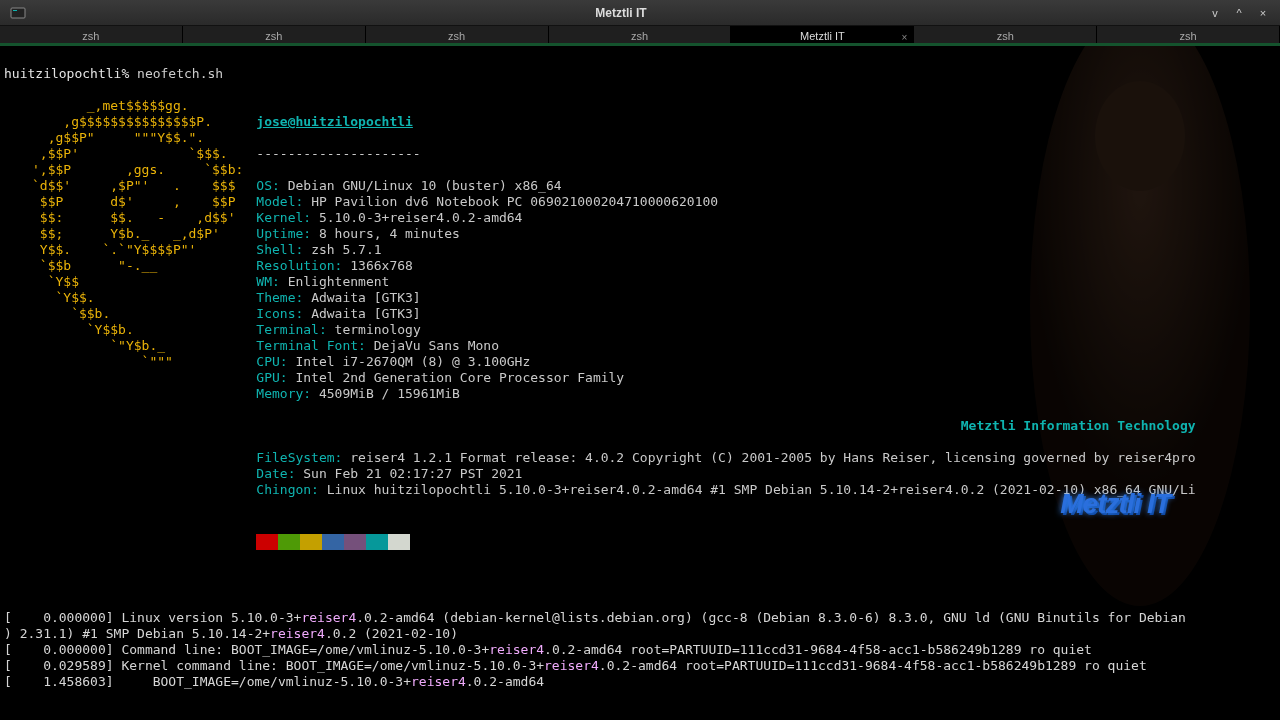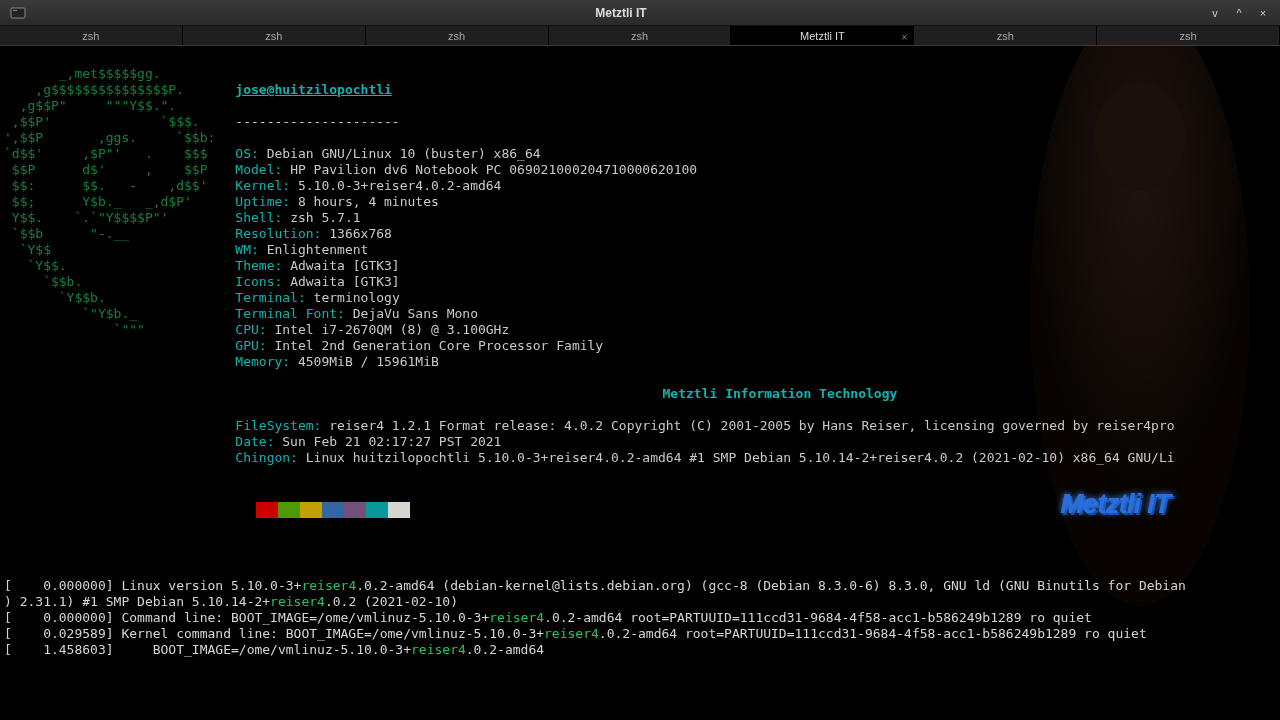--- a/index.html
+++ b/index.html
@@ -26,21 +26,21 @@
 .titlebar .title-text {
   flex: 1; text-align: center;
   font-family: sans-serif; font-size: 12px; font-weight: bold;
 }
 .titlebar .win-buttons { display: flex; gap: 6px; padding-right: 8px; }
 .titlebar .win-btn { width: 18px; height: 18px; display: flex; align-items: center; justify-content: center; cursor: pointer; color: #ccc; font-family: sans-serif; font-size: 11px; }
 .tabbar {
   height: 20px;
   background: #1a1a1a;
   display: flex;
-  border-bottom: 1px solid #14532d;
+  border-bottom: 3px solid #14532d;
 }
 .tab {
   flex: 1;
   text-align: center;
   color: #a8a8a8;
   font-family: sans-serif;
   font-size: 11px;
   line-height: 20px;
   border-right: 1px solid #000;
   cursor: pointer;
@@ -50,27 +50,27 @@
 .tab.active { background: #000; color: #ddd; }
 .tab .close-x { position: absolute; right: 6px; top: 2px; font-size: 10px; color: #888; }
 .terminal {
   position: relative;
   padding: 4px 4px;
   color: #ccc;
   line-height: 16px;
   white-space: pre;
 }
 .prompt-host { color: #e4e4e4; }
-.ascii { color: #15803d; display: inline-block; vertical-align: top; }
-.info { display: inline-block; vertical-align: top; margin-left: 20px; }
+.ascii { color: #eab308; display: inline-block; vertical-align: top; margin-left: 28px; }
+.info { display: inline-block; vertical-align: top; margin-left: 13px; }
 .cyan { color: #0fb4b0; font-weight: normal; }
 .cyan-u { color: #0fb4b0; font-weight: bold; text-decoration: underline; }
 .val { color: #c9c9c9; }
 .brand { color: #0fb4b0; font-weight: bold; }
-.hl { color: #22c55e; }
+.hl { color: #f0abfc; }
 .swatches { display: flex; margin-top: 4px; margin-left: 252px; }
 .sw { width: 22px; height: 16px; }
 .log { margin-top: 28px; }
 .logline { color: #d6d6d6; }
 .watermark {
   position: absolute;
   right: 110px;
   top: 488px;
   font-family: sans-serif;
   font-size: 28px;
@@ -122,20 +122,21 @@
     <div class="tab">zsh</div>
     <div class="tab">zsh</div>
     <div class="tab">zsh</div>
     <div class="tab">zsh</div>
     <div class="tab active">Metztli IT<span class="close-x">×</span></div>
     <div class="tab">zsh</div>
     <div class="tab">zsh</div>
   </div>
 
 <div class="terminal">
+<div><span class="prompt-host">huitzilopochtli%</span><span> neofetch.sh</span></div>
 <div style="display:flex">
 <div class="ascii">       _,met$$$$$gg.
     ,g$$$$$$$$$$$$$$$P.
   ,g$$P"     """Y$$.".
  ,$$P'              `$$$.
 ',$$P       ,ggs.     `$$b:
 `d$$'     ,$P"'   .    $$$
  $$P      d$'     ,    $$P
  $$:      $$.   -    ,d$$'
  $$;      Y$b._   _,d$P'
@@ -144,21 +145,21 @@
   `Y$$
    `Y$$.
      `$$b.
        `Y$$b.
           `"Y$b._
               `"""</div>
 <div class="info">
 <div class="cyan-u">jose@huitzilopochtli</div>
 <div class="val">---------------------</div>
 <div id="nflines"><div><span class="cyan">OS: </span><span class="val">Debian GNU/Linux 10 (buster) x86_64</span></div><div><span class="cyan">Model: </span><span class="val">HP Pavilion dv6 Notebook PC 069021000204710000620100</span></div><div><span class="cyan">Kernel: </span><span class="val">5.10.0-3+reiser4.0.2-amd64</span></div><div><span class="cyan">Uptime: </span><span class="val">8 hours, 4 minutes</span></div><div><span class="cyan">Shell: </span><span class="val">zsh 5.7.1</span></div><div><span class="cyan">Resolution: </span><span class="val">1366x768</span></div><div><span class="cyan">WM: </span><span class="val">Enlightenment</span></div><div><span class="cyan">Theme: </span><span class="val">Adwaita [GTK3]</span></div><div><span class="cyan">Icons: </span><span class="val">Adwaita [GTK3]</span></div><div><span class="cyan">Terminal: </span><span class="val">terminology</span></div><div><span class="cyan">Terminal Font: </span><span class="val">DejaVu Sans Mono</span></div><div><span class="cyan">CPU: </span><span class="val">Intel i7-2670QM (8) @ 3.100GHz</span></div><div><span class="cyan">GPU: </span><span class="val">Intel 2nd Generation Core Processor Family</span></div><div><span class="cyan">Memory: </span><span class="val">4509MiB / 15961MiB</span></div></div>
-<div class="brand" style="text-align:center;padding-left:150px">Metztli Information Technology</div>
+<div class="brand" style="text-align:right;padding-left:150px">Metztli Information Technology</div>
 <div id="nfextra"><div><span class="cyan">FileSystem: </span><span class="val">reiser4 1.2.1 Format release: 4.0.2 Copyright (C) 2001-2005 by Hans Reiser, licensing governed by reiser4pro</span></div><div><span class="cyan">Date: </span><span class="val">Sun Feb 21 02:17:27 PST 2021</span></div><div><span class="cyan">Chingon: </span><span class="val">Linux huitzilopochtli 5.10.0-3+reiser4.0.2-amd64 #1 SMP Debian 5.10.14-2+reiser4.0.2 (2021-02-10) x86_64 GNU/Li</span></div></div>
 </div>
 </div>
 <div class="swatches" id="swatches"><div class="sw" style="background: rgb(204, 0, 0);"></div><div class="sw" style="background: rgb(78, 154, 6);"></div><div class="sw" style="background: rgb(196, 160, 0);"></div><div class="sw" style="background: rgb(52, 101, 164);"></div><div class="sw" style="background: rgb(117, 80, 123);"></div><div class="sw" style="background: rgb(6, 152, 154);"></div><div class="sw" style="background: rgb(211, 215, 207);"></div></div>
 <div class="log">
 <div id="dmesg"><div class="logline"><span>[    0.000000] Linux version 5.10.0-3+</span><span class="hl">reiser4</span><span>.0.2-amd64 (debian-kernel@lists.debian.org) (gcc-8 (Debian 8.3.0-6) 8.3.0, GNU ld (GNU Binutils for Debian</span></div><div class="logline"><span>) 2.31.1) #1 SMP Debian 5.10.14-2+</span><span class="hl">reiser4</span><span>.0.2 (2021-02-10)</span></div><div class="logline"><span>[    0.000000] Command line: BOOT_IMAGE=/ome/vmlinuz-5.10.0-3+</span><span class="hl">reiser4</span><span>.0.2-amd64 root=PARTUUID=111ccd31-9684-4f58-acc1-b586249b1289 ro quiet</span></div><div class="logline"><span>[    0.029589] Kernel command line: BOOT_IMAGE=/ome/vmlinuz-5.10.0-3+</span><span class="hl">reiser4</span><span>.0.2-amd64 root=PARTUUID=111ccd31-9684-4f58-acc1-b586249b1289 ro quiet</span></div><div class="logline"><span>[    1.458603]     BOOT_IMAGE=/ome/vmlinuz-5.10.0-3+</span><span class="hl">reiser4</span><span>.0.2-amd64</span></div></div>
 </div>
 </div>
 
 <div class="watermark">Metztli IT</div>

